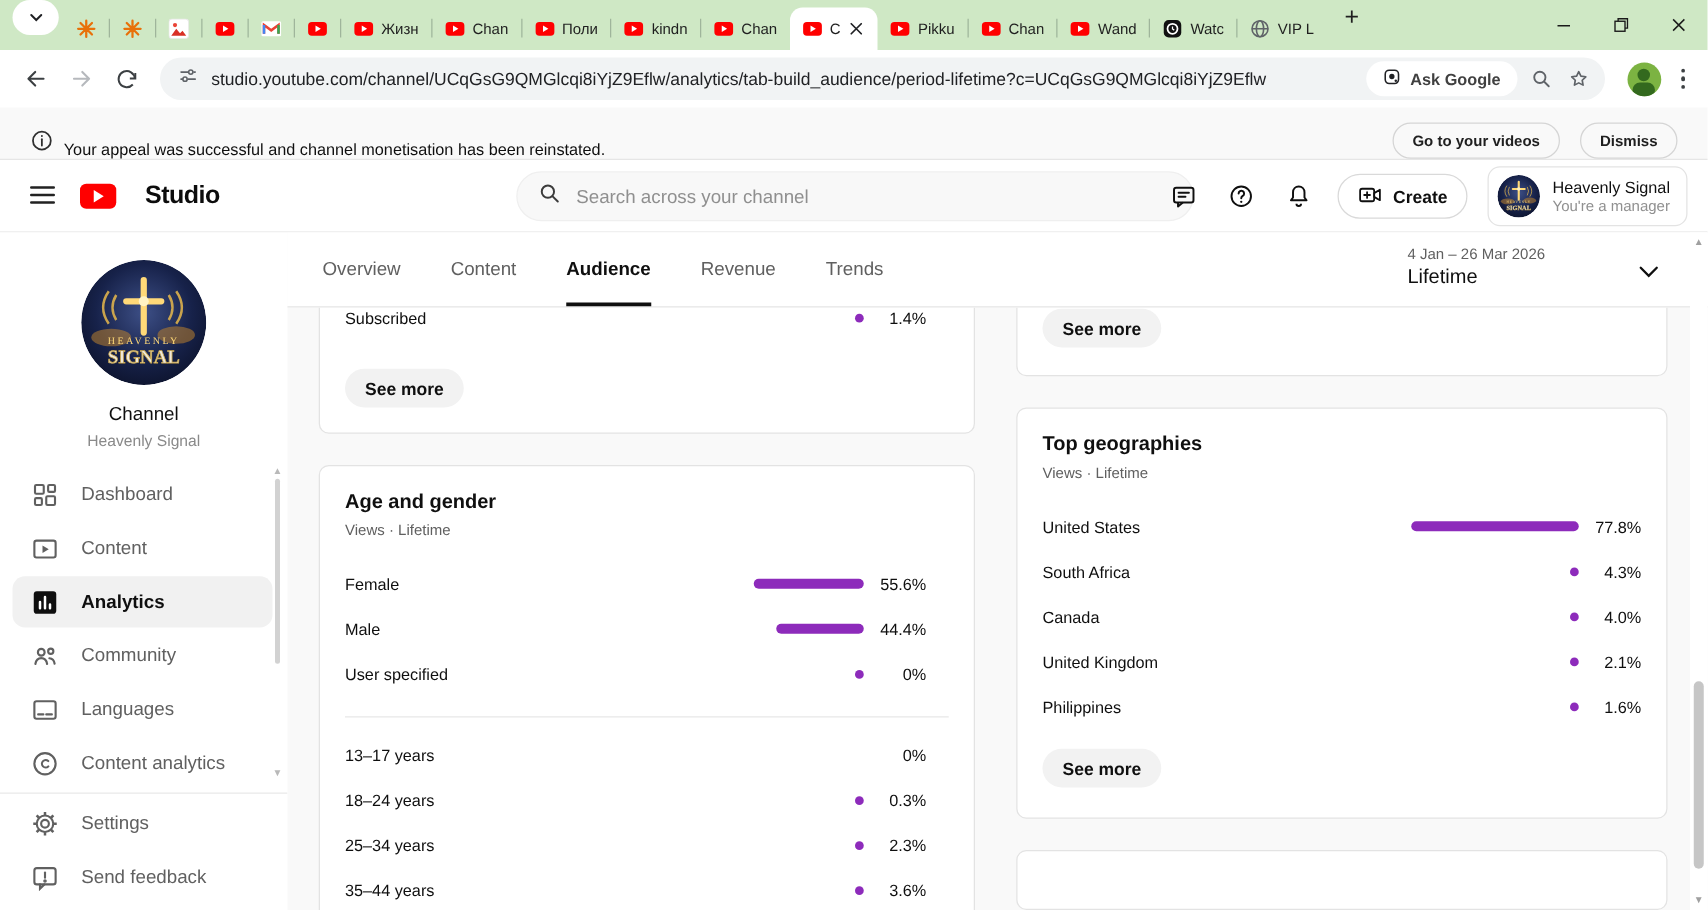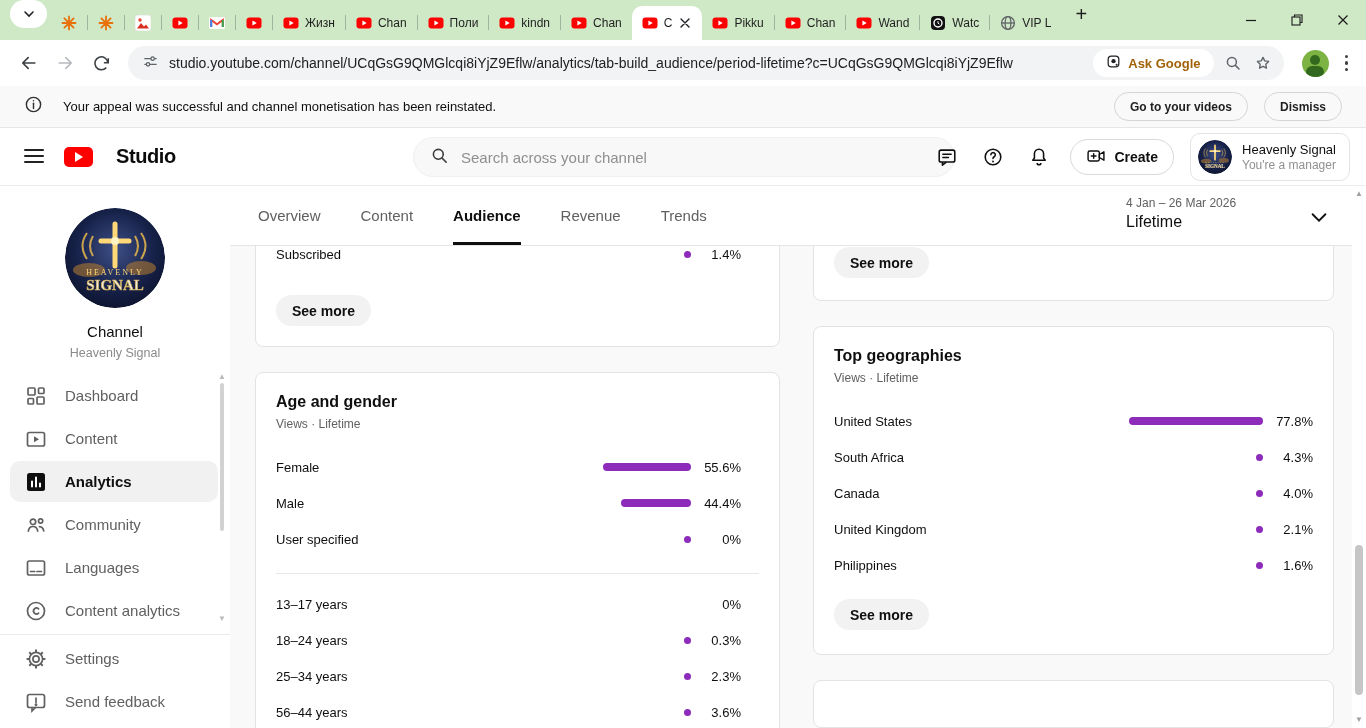--- a/index.html
+++ b/index.html
@@ -19,30 +19,30 @@
   .tab-sep{width:1px;height:15px;background:#9fb59b;margin-bottom:10px;flex:none;}
   .newtab{width:28px;height:28px;margin:0 0 6px 6px;display:flex;align-items:center;justify-content:center;border-radius:50%;font-size:20px;color:#1f1f1f;flex:none;}
   .win-controls{margin-left:auto;display:flex;height:40px;align-self:flex-start;}
   .win-btn{width:46px;height:40px;display:flex;align-items:center;justify-content:center;color:#1a1a1a;}
 
   
   .toolbar{position:absolute;top:40px;left:0;width:1366px;height:46px;background:#fff;display:flex;align-items:center;padding:0 12px;}
   .nav-ic{width:34px;height:34px;border-radius:50%;display:flex;align-items:center;justify-content:center;margin-right:2px;flex:none;}
   .omnibox{flex:1;height:34px;background:#f1f3f4;border-radius:17px;display:flex;align-items:center;padding:0 6px 0 14px;margin:0 8px;min-width:0;}
   .url{font-size:14px;color:#202124;white-space:nowrap;overflow:hidden;flex:1;margin-left:10px;}
-  .ask-chip{height:28px;background:#fff;border-radius:14px;display:flex;align-items:center;gap:7px;padding:0 13px;font-size:13px;font-weight:600;color:#a16207;flex:none;margin-right:4px;}
+  .ask-chip{height:28px;background:#fff;border-radius:14px;display:flex;align-items:center;gap:7px;padding:0 13px;font-size:13px;font-weight:600;color:#404040;flex:none;margin-right:4px;}
   .box-ic{width:30px;height:30px;display:flex;align-items:center;justify-content:center;flex:none;}
   .profile-av{width:27px;height:27px;border-radius:50%;background:#7cb342;margin:0 10px;position:relative;overflow:hidden;flex:none;}
   .profile-av::before{content:"";position:absolute;left:8.5px;top:5px;width:10px;height:10px;border-radius:50%;background:#33691e;}
   .profile-av::after{content:"";position:absolute;left:4.5px;top:16px;width:18px;height:12px;border-radius:9px;background:#33691e;}
   .kebab{display:flex;flex-direction:column;gap:3px;padding:6px;}
   .kebab i{width:3.5px;height:3.5px;border-radius:50%;background:#3c4043;}
 
   
-  .banner{position:absolute;top:86px;left:0;width:1366px;height:42px;background:#f9f9f9;border-bottom:1px solid #e6e6e6;display:flex;align-items:center;padding:0 24px;gap:20px;}
+  .banner{position:absolute;top:86px;left:0;width:1366px;height:42px;background:#f9f9f9;border-bottom:1px solid #e6e6e6;display:flex;align-items:flex-end;padding:0 24px;gap:8px;}
   .banner-text{font-size:13px;color:#0f0f0f;}
   .banner-actions{margin-left:auto;display:flex;gap:16px;}
   .pill-btn{height:29px;padding:0 15px;border:1px solid #d5d5d5;border-radius:15px;background:transparent;font-size:12px;font-weight:600;color:#1f1f1f;display:flex;align-items:center;font-family:inherit;}
 
   
   .sheader{position:absolute;top:128px;left:0;width:1366px;height:58px;background:#fff;border-bottom:1px solid #ececec;}
   .burger{position:absolute;left:24px;top:21px;width:20px;display:flex;flex-direction:column;gap:4px;}
   .burger i{height:2px;background:#222;border-radius:1px;}
   .logo{position:absolute;left:64px;top:17px;display:flex;align-items:center;gap:23px;}
   .logo-badge{width:29px;height:20px;background:#f00;border-radius:5px;position:relative;}
@@ -642,21 +642,21 @@
               <span class="stat-value">0.3%</span>
             </div>
             <div class="stat-row">
               <span class="stat-label">25–34 years</span>
               <span class="viz">
                 <span class="dot"></span>
               </span>
               <span class="stat-value">2.3%</span>
             </div>
             <div class="stat-row">
-              <span class="stat-label">56–44 years</span>
+              <span class="stat-label">35–44 years</span>
               <span class="viz">
                 <span class="dot"></span>
               </span>
               <span class="stat-value">3.6%</span>
             </div>
           </div>
       </div>
     </div>
     <div class="col col-right">
       <div class="card card-pc">

